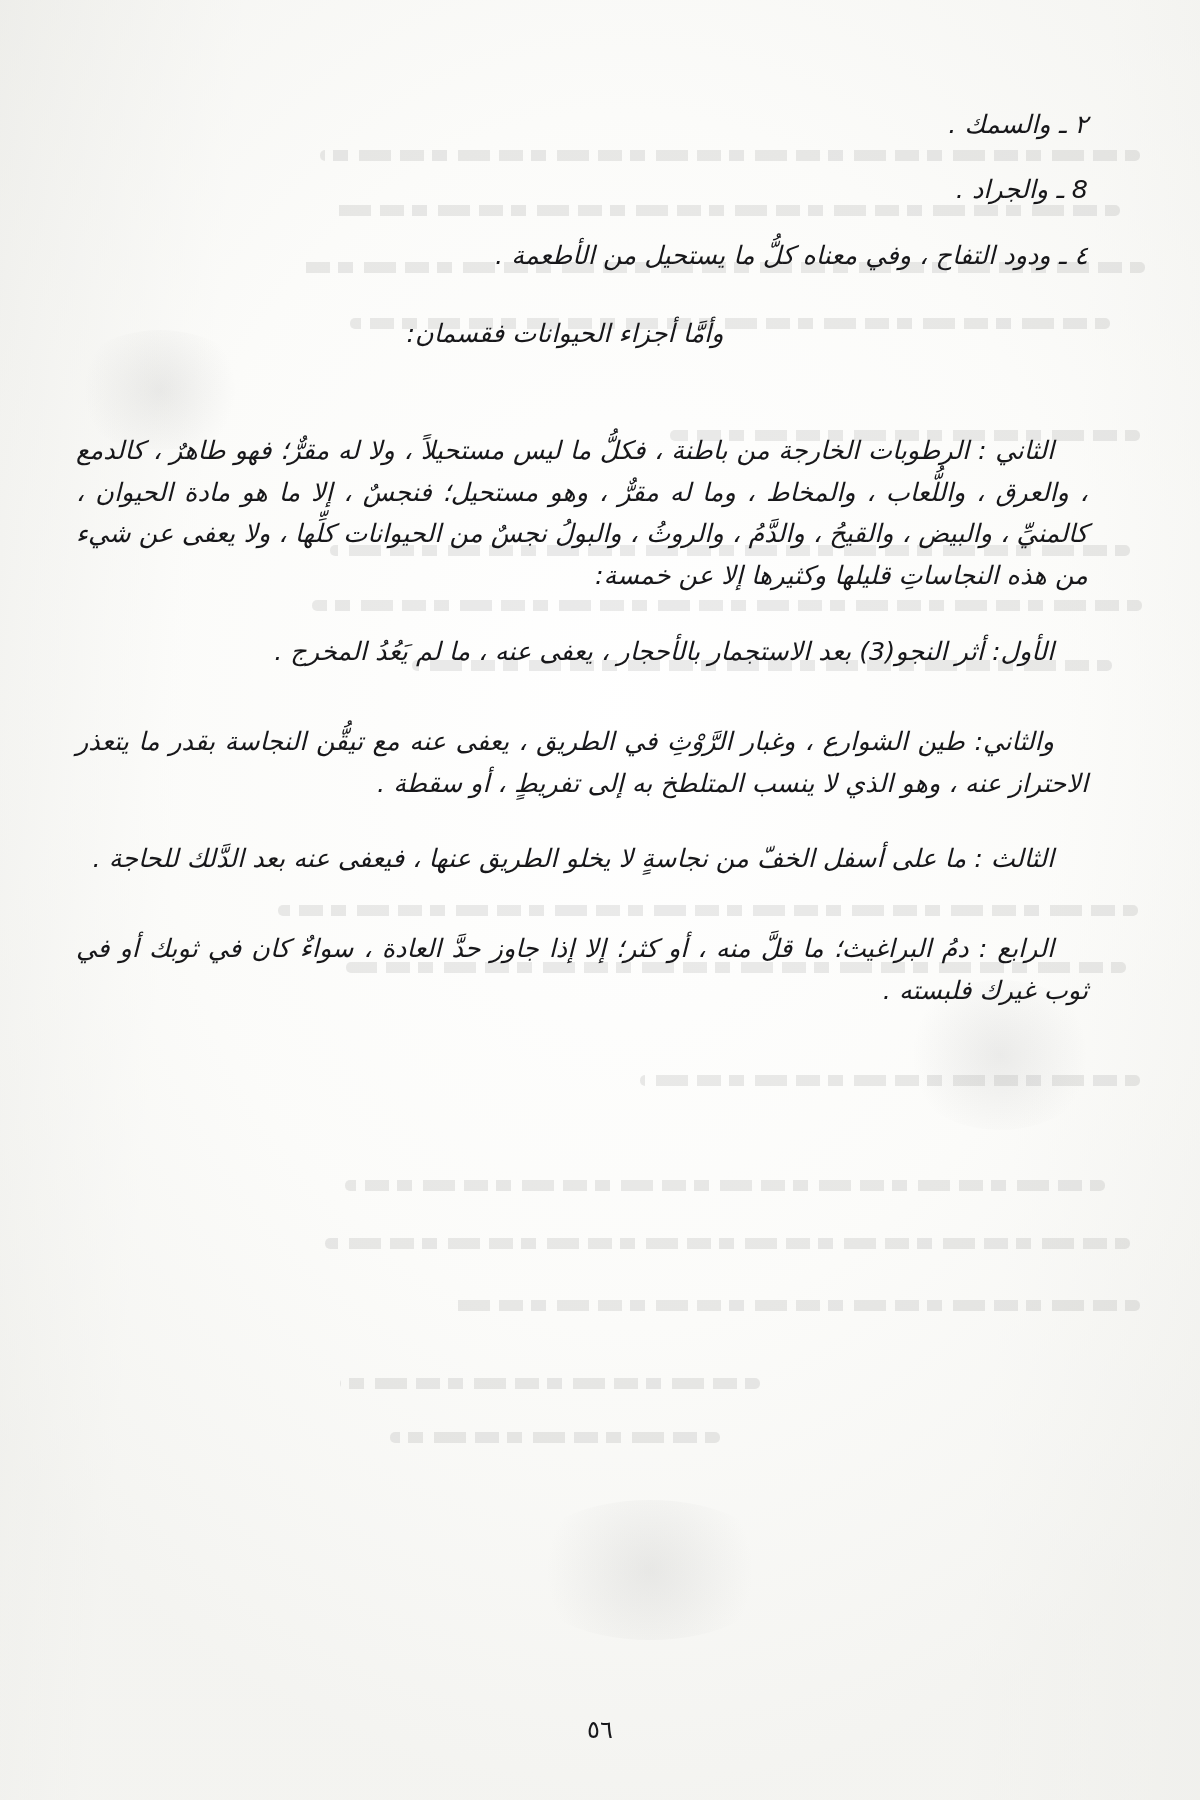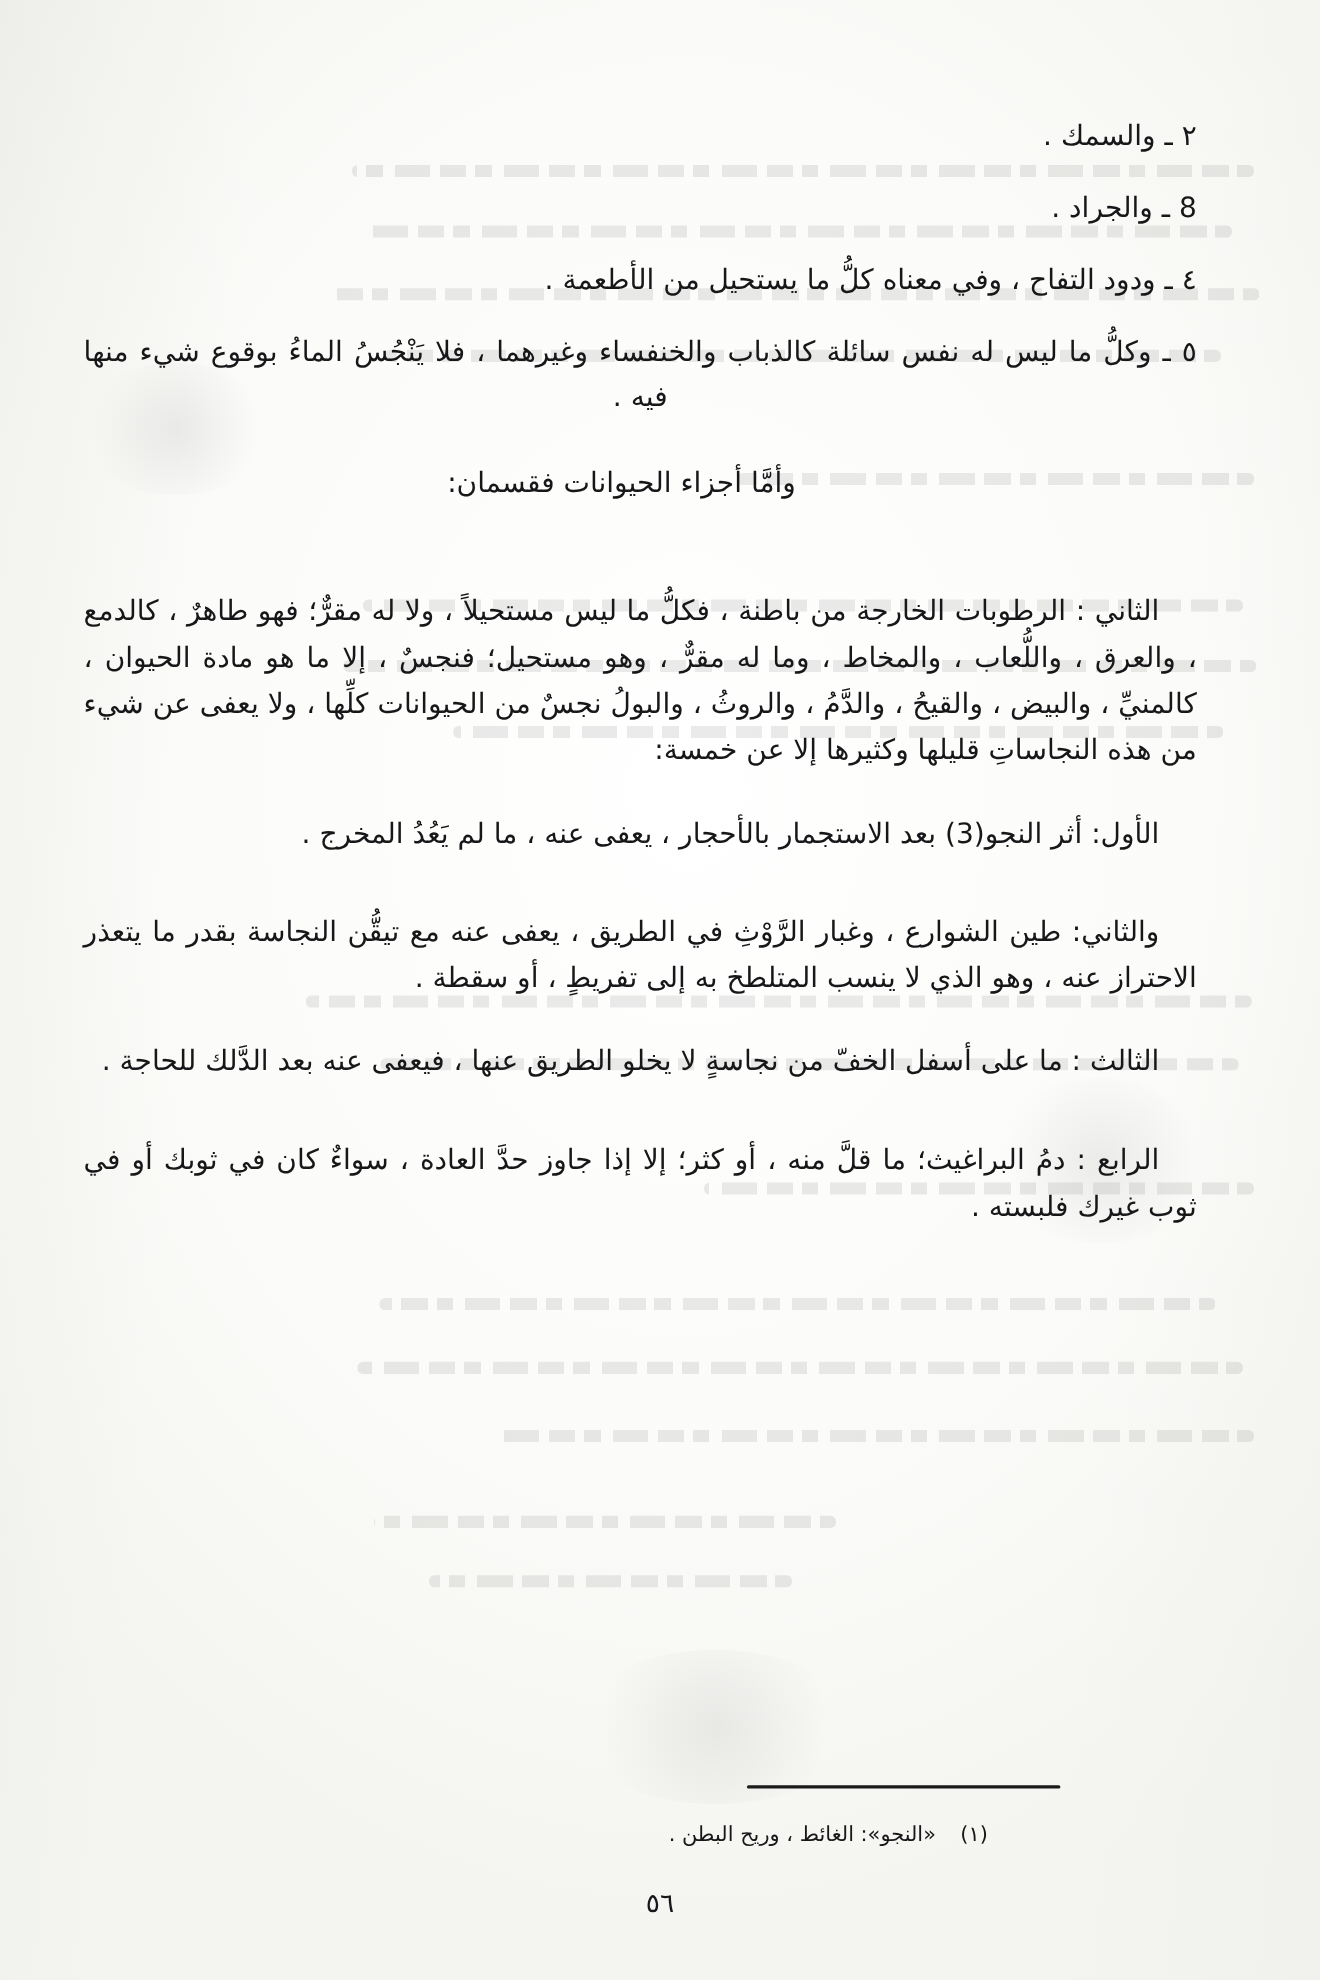--- a/index.html
+++ b/index.html
@@ -56,20 +56,21 @@
     background: radial-gradient(circle, rgba(150,150,150,0.16) 0%, rgba(150,150,150,0) 70%);
     pointer-events: none;
     z-index: 0;
   }
 
   .content {
     position: relative;
     z-index: 2;
     padding: 104px 112px 0 76px;
     box-sizing: border-box;
+    font-style: italic;
   }
 
   
   .line,
   .para,
   .numitem {
     direction: rtl;
     text-align: justify;
     text-align-last: center;
     unicode-bidi: embed;
@@ -190,24 +191,20 @@
     <div class="numitem">
       <span class="num">8 ـ</span>
       <span>والجراد .</span>
     </div>
 
     <div class="numitem wide">
       <span class="num">٤ ـ</span>
       <span>ودود التفاح ، وفي معناه كلُّ ما يستحيل من الأطعمة .</span>
     </div>
 
-    <div class="numitem wide" style="text-align-last:center;">
-      <span class="num">٥ ـ</span>
-      <span>وكلُّ ما ليس له نفس سائلة كالذباب والخنفساء وغيرهما ، فلا يَنْجُسُ الماءُ بوقوع شيء منها فيه .</span>
-    </div>
 
     <div class="gap-sm"></div>
 
     <div class="para" style="text-align-last:center;">وأمَّا أجزاء الحيوانات فقسمان:</div>
 
     <div class="gap-md"></div>
 
 
     <div class="gap-md"></div>
 
@@ -236,23 +233,16 @@
 
     <div class="gap-md"></div>
 
     <div class="para tight">
       <span class="lead">الرابع :</span>
       <span>دمُ البراغيث؛ ما قلَّ منه ، أو كثر؛ إلا إذا جاوز حدَّ العادة ، سواءٌ كان في ثوبك أو في ثوب غيرك فلبسته .</span>
     </div>
 
   </div>
 
-  <div class="footnote-zone">
-    <div class="fn-rule"></div>
-    <div class="fn-item">
-      <span class="fn-marker">(١)</span>
-      <span>«النجو»: الغائط ، وريح البطن .</span>
-    </div>
-  </div>
 
   <div class="folio">٥٦</div>
 
 </div>
 
 </body></html>

